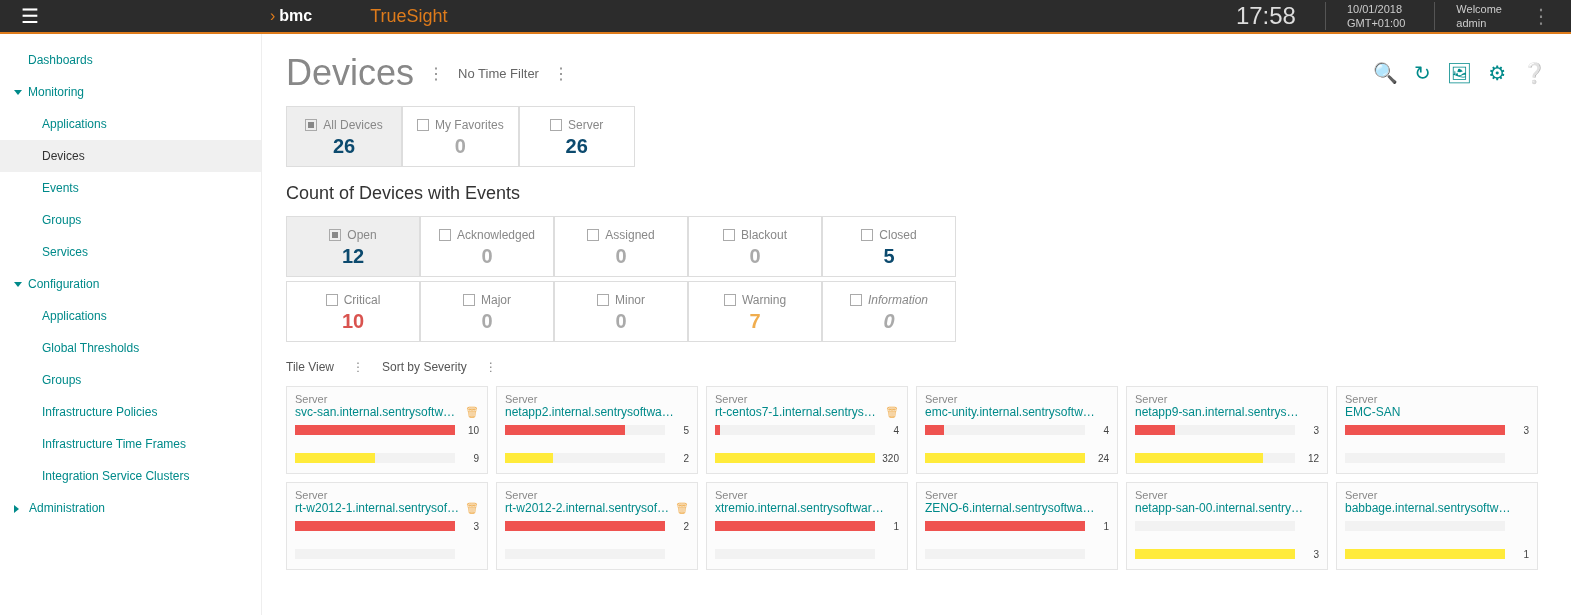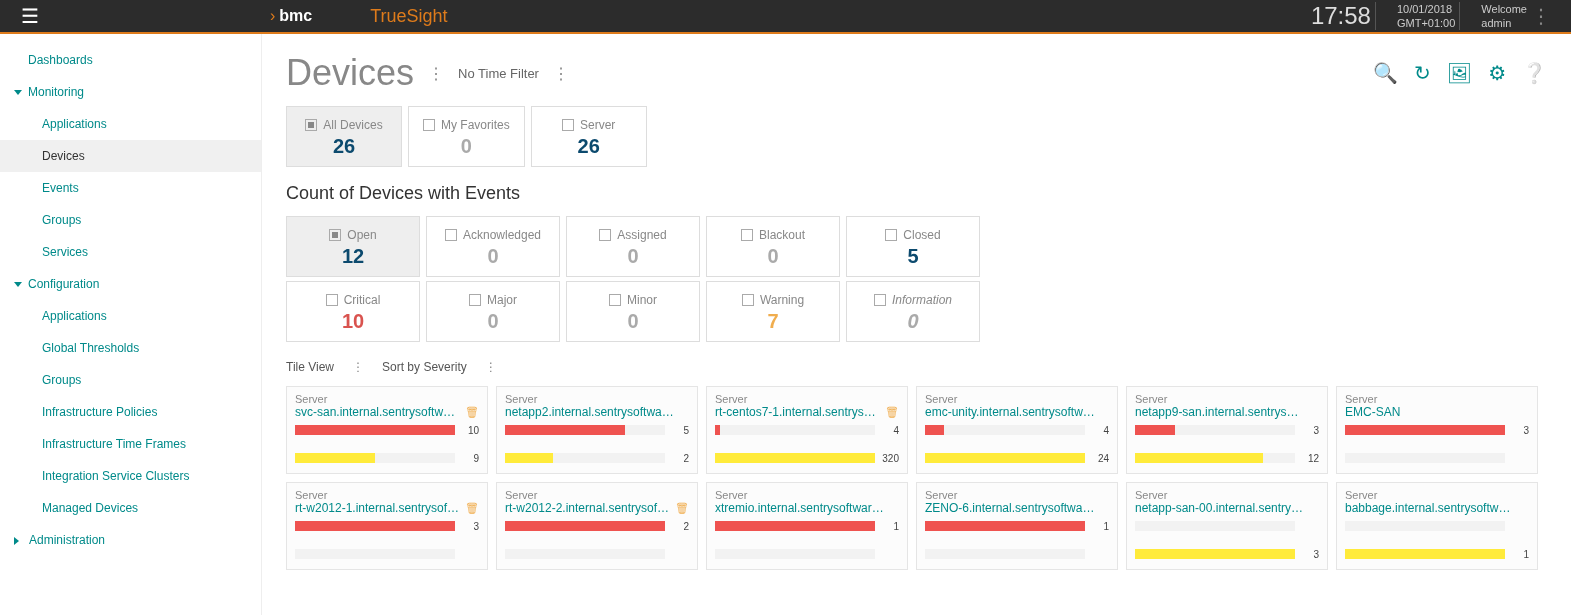--- a/index.html
+++ b/index.html
@@ -1,38 +1,38 @@
 <!DOCTYPE html>
 <html><head>
 <meta charset="utf-8">
 <style>
 *{box-sizing:border-box;margin:0;padding:0;font-family:Arial,Helvetica,sans-serif}
 body{background:#fff;width:1571px;height:615px;overflow:hidden}
 .header{height:34px;background:#2c2c2c;display:flex;align-items:center;color:#888;border-bottom:2px solid #de7b1b}
 .hamburger{width:40px;text-align:center;cursor:pointer;font-size:20px;color:#fff;padding-left:20px}
 .logo-area{display:flex;align-items:center;margin-left:230px;gap:8px}
 .product{color:#de7b1b;font-size:18px;margin-left:50px}
-.hdr-right{margin-left:auto;display:flex;align-items:center;gap:4px;padding-right:20px;font-size:11px;color:#ccc}
+.hdr-right{margin-left:auto;display:flex;align-items:center;gap:29px;padding-right:20px;font-size:11px;color:#ccc}
 .clock{font-size:24px;font-weight:300;color:#ddd}
 .hdr-col{display:flex;flex-direction:column;line-height:1.3;border-left:1px solid #555;padding-left:21px}
 .vdots{font-size:20px;color:#888;cursor:pointer}
 .body{display:flex;height:calc(100% - 34px)}
 .sidebar{width:262px;background:#fff;padding-top:10px;font-size:12px;border-right:1px solid #eee}
 .nav-item{padding:9px 10px 9px 28px;color:#008a8a;cursor:pointer}
 .nav-sub{padding-left:42px}
 .nav-item.active{background:#f0f0f0;color:#333}
 .caret{display:inline-block;width:0;height:0;border-left:4px solid transparent;border-right:4px solid transparent;border-top:5px solid #008a8a;margin-right:6px;vertical-align:middle}
 .nav-section{padding:9px 10px 9px 14px;color:#008a8a;cursor:pointer}
 .main{flex:1;background:#fff;padding:18px 24px;overflow:auto}
 .title-row{display:flex;align-items:center;gap:14px}
 .title{font-size:36px;font-weight:300;color:#888}
 .filter-txt{font-size:13px;color:#666}
 .actions{margin-left:auto;display:flex;gap:16px;color:#008a8a;font-size:20px}
 .actions span{cursor:pointer}
-.group-row{display:flex;gap:6px;margin-top:12px}
+.group-row{display:flex;gap:0;margin-top:12px}
 .group-tile{border:1px solid #ddd;min-width:116px;padding:8px 14px;text-align:center;cursor:pointer;background:#fff}
 .group-tile.sel{background:#eee}
 .gt-chk{display:inline-block;width:12px;height:12px;border:1px solid #aaa;margin-right:6px;vertical-align:middle;position:relative}
 .gt-chk.on::after{content:'';position:absolute;inset:2px;background:#888}
 .gt-label{font-size:12px;color:#888}
 .gt-val{font-size:20px;font-weight:bold;margin-top:2px}
 .teal{color:#0c4a6e}.grey{color:#aaa}.red{color:#d9534f}.yellow{color:#f0ad4e}
 .subhdr{font-size:18px;color:#333;margin-top:16px}
 .listbar{display:flex;gap:18px;font-size:12px;color:#555;margin-top:18px;align-items:center}
 .tiles{display:flex;flex-wrap:wrap;gap:8px;margin-top:12px}
@@ -89,21 +89,20 @@
         <div class="nav-item nav-sub">Services</div>
       </div>
     <div class="nav-section"><span class="caret"></span><span>Configuration</span></div>
     <div id="nav-cfg">
         <div class="nav-item nav-sub">Applications</div>
         <div class="nav-item nav-sub">Global Thresholds</div>
         <div class="nav-item nav-sub">Groups</div>
         <div class="nav-item nav-sub">Infrastructure Policies</div>
         <div class="nav-item nav-sub">Infrastructure Time Frames</div>
         <div class="nav-item nav-sub">Integration Service Clusters</div>
-        <div class="nav-item nav-sub">Managed Devices</div>
       </div>
     <div class="nav-section"><span class="caret" style="border-top:none;border-bottom:none;border-left:5px solid #008a8a;border-top:4px solid transparent;border-bottom:4px solid transparent"></span><span>Administration</span></div>
   </div>
 
   <div class="main">
     <div class="title-row">
       <span class="title">Devices</span>
       <span style="color:#888">⋮</span>
       <span class="filter-txt">No Time Filter</span>
       <span style="color:#888">⋮</span>

